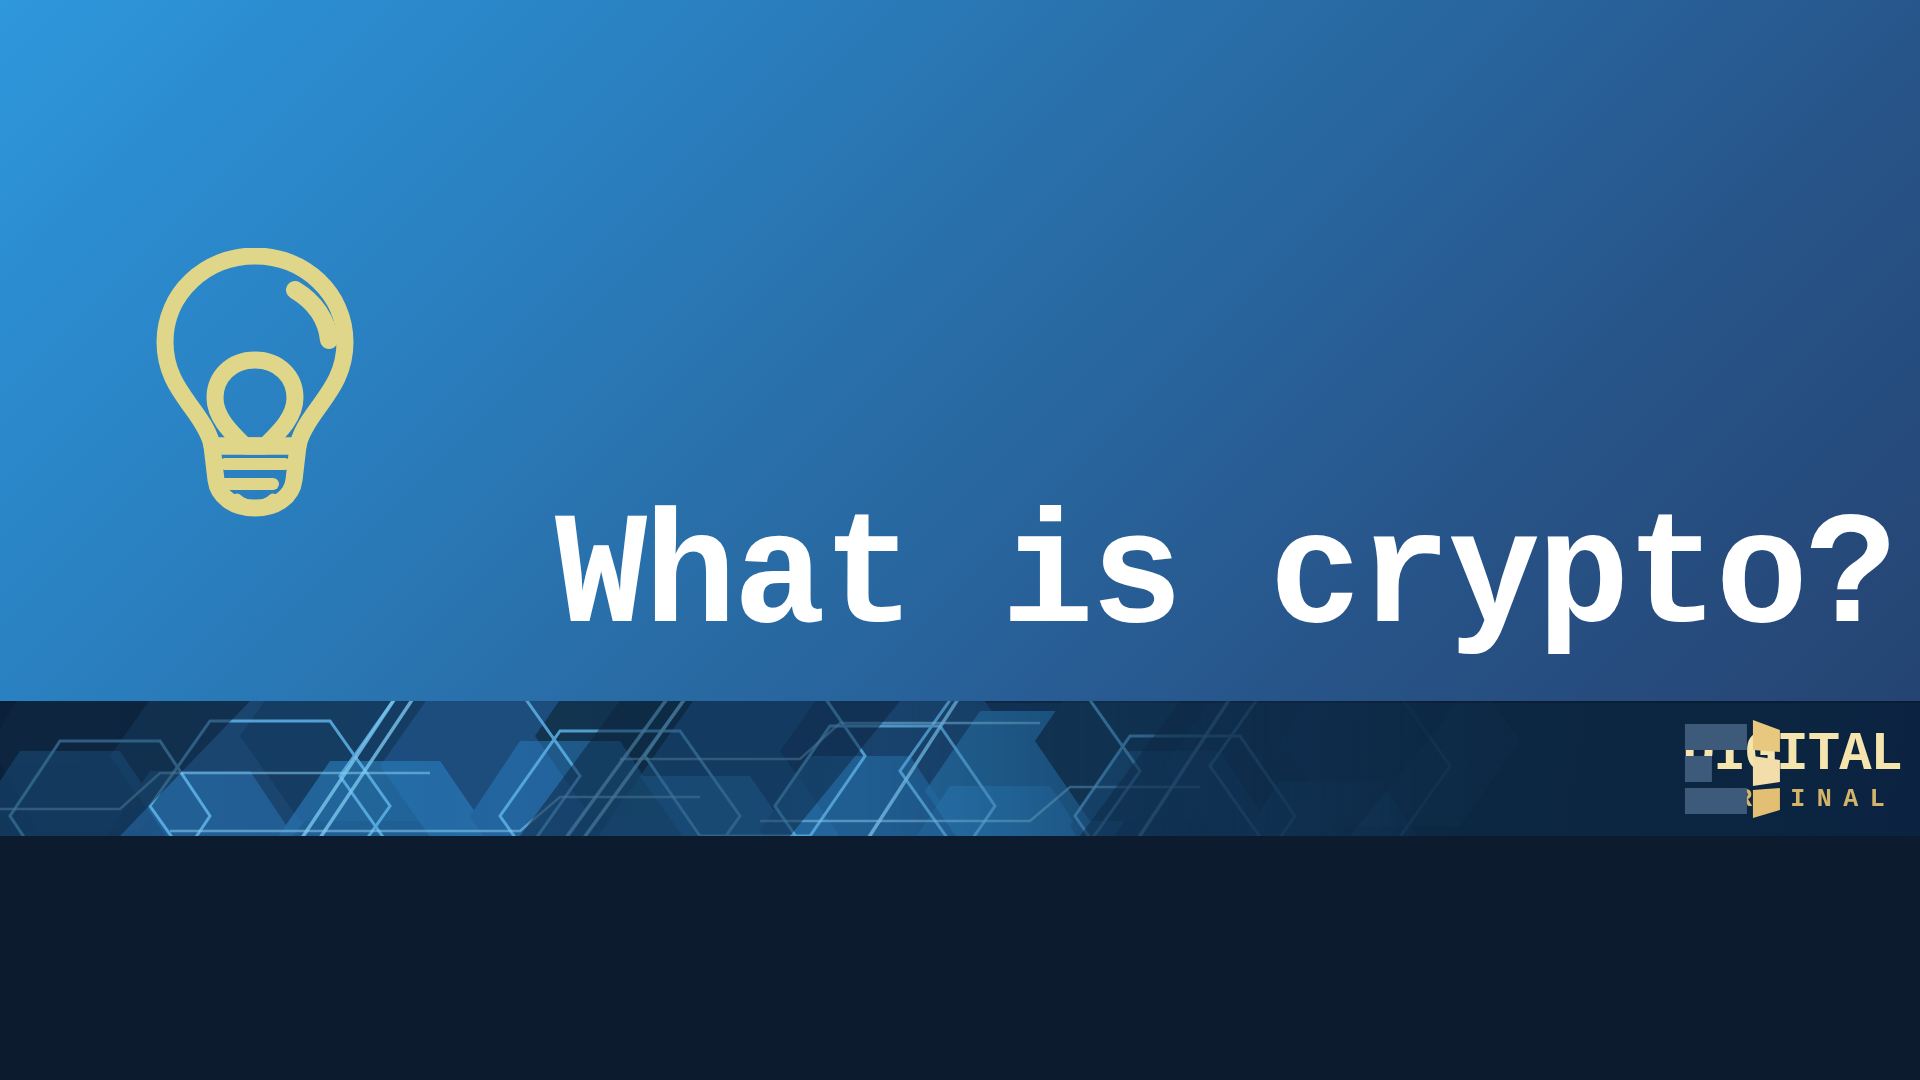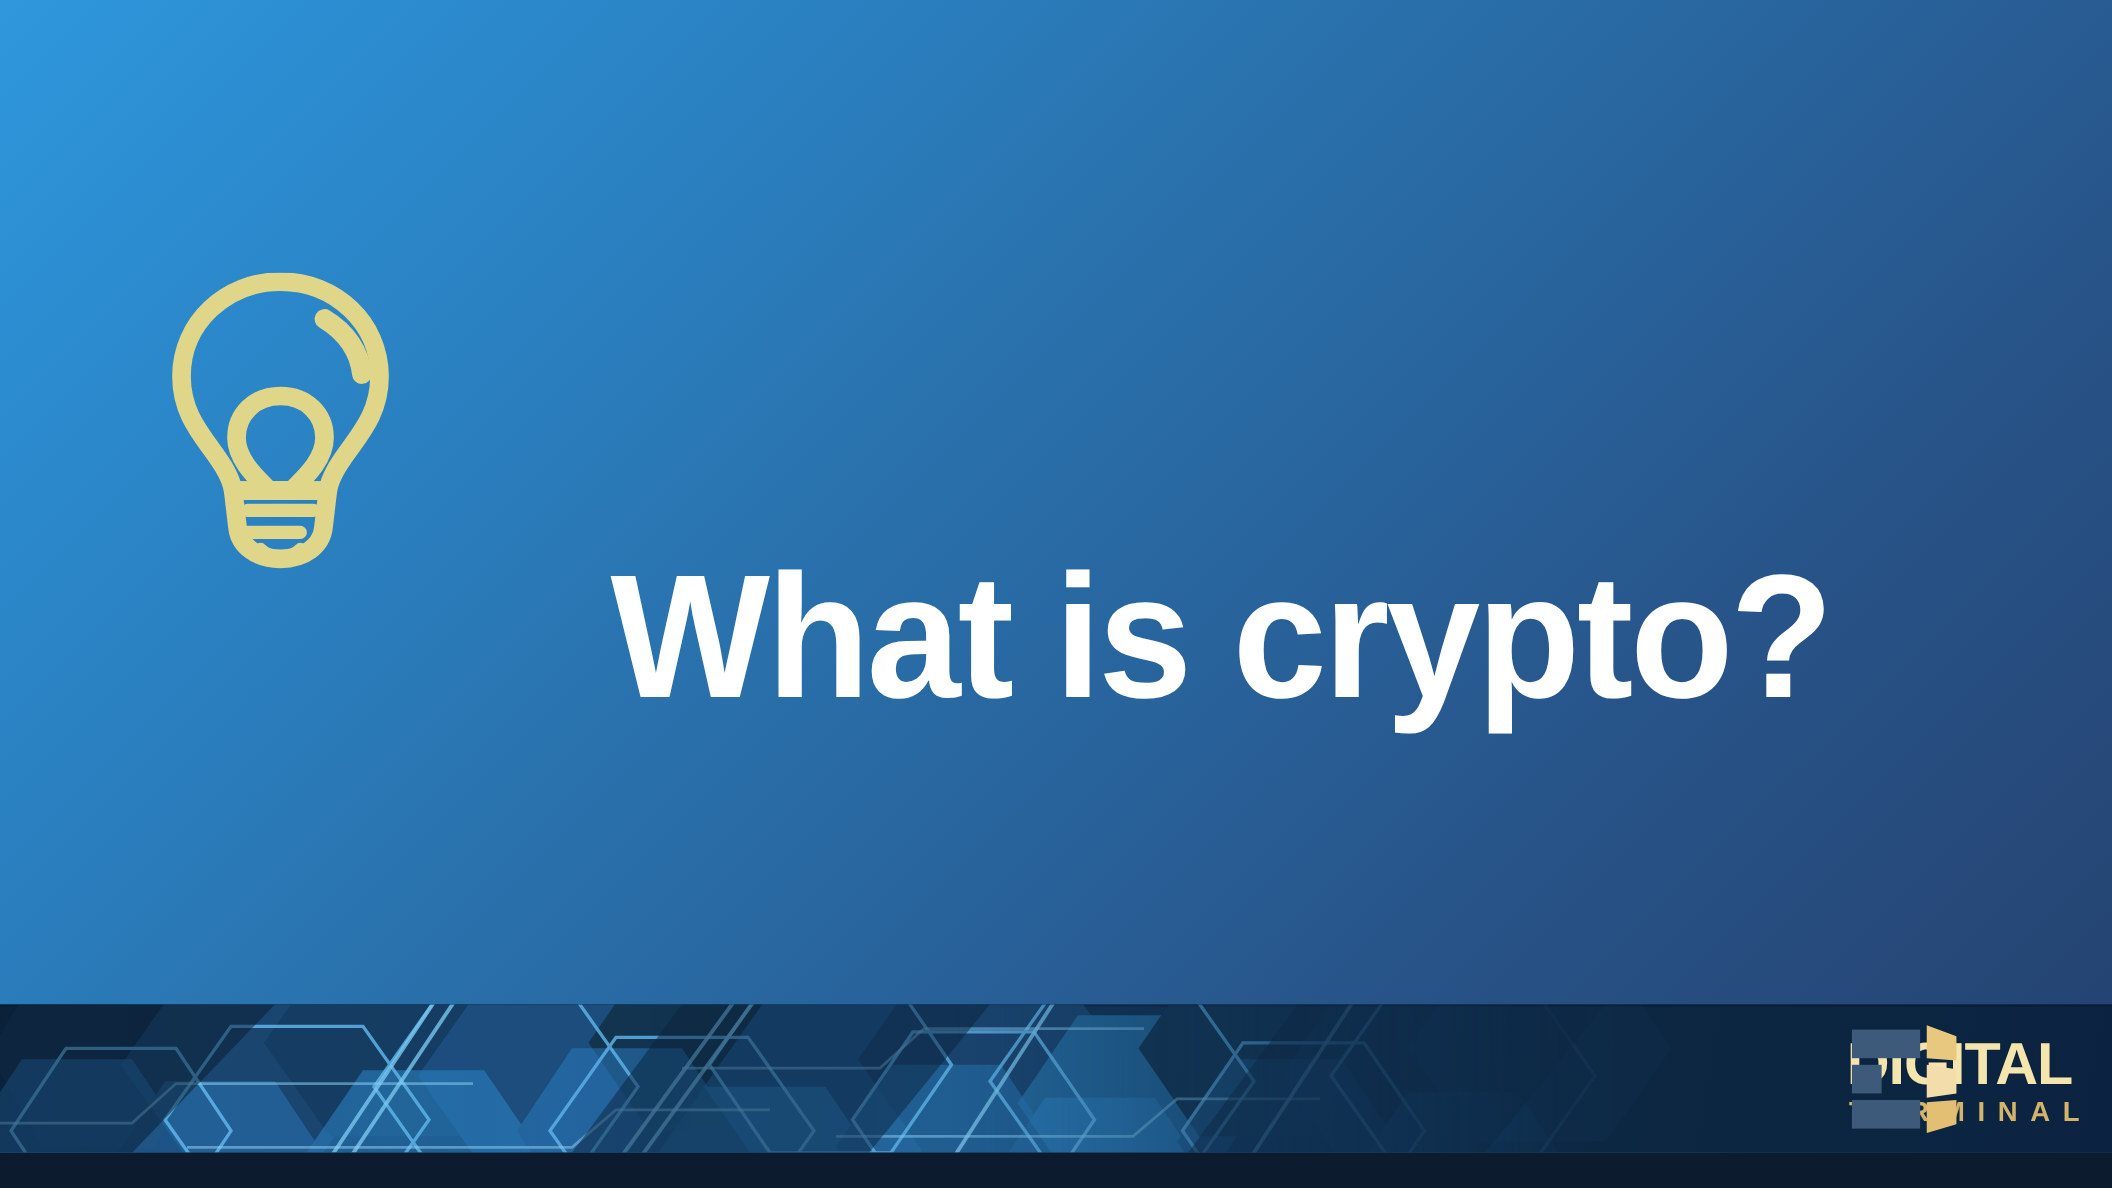--- a/index.html
+++ b/index.html
@@ -4,23 +4,23 @@
 <title>What is crypto?</title>
 <style>
   html, body {
     margin: 0;
     padding: 0;
     background: #0d1b2e;
   }
   .slide {
     position: relative;
     width: 1920px;
-    height: 1048px;
+    height: 836px;
     overflow: hidden;
-    font-family: Liberation Sans, sans-serif;
+    font-family: Liberation Mono, monospace;
     
     background:
       linear-gradient(135deg,
         #2f97dc 0%,
         #2b8ccf 12%,
         #2a80c0 26%,
         #2971ac 42%,
         #28629a 58%,
         #275489 72%,
         #264a7b 86%,

